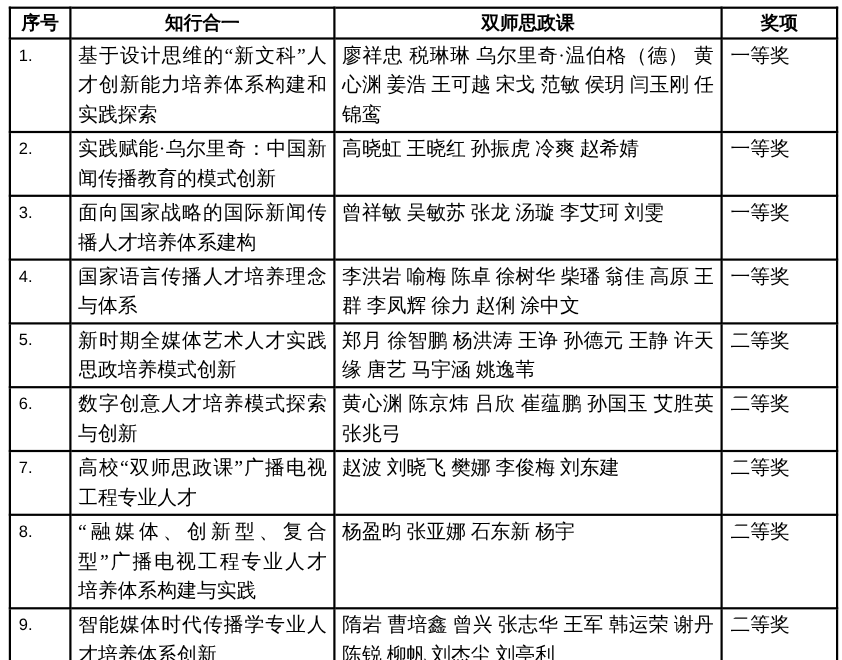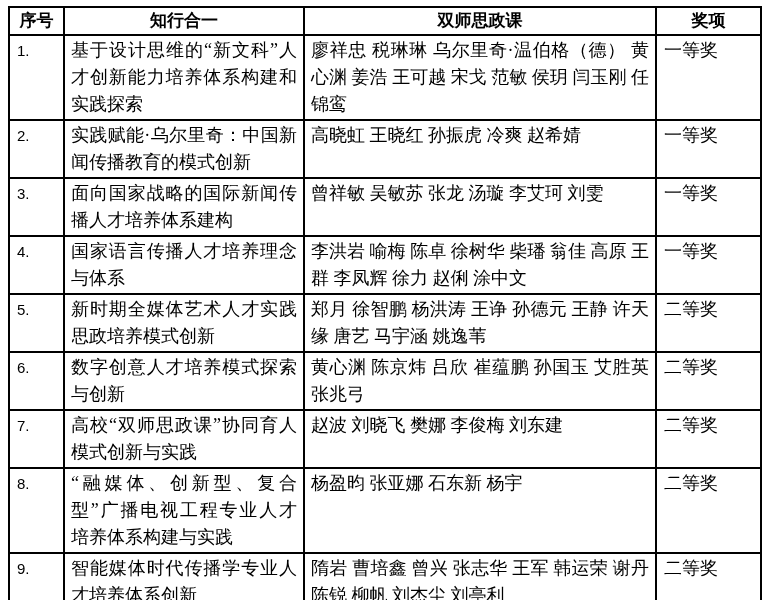--- a/index.html
+++ b/index.html
@@ -124,21 +124,21 @@
           <td class="award">二等奖</td>
         </tr>
         <tr>
           <td class="no">6.</td>
           <td class="name">数字创意人才培养模式探索与创新</td>
           <td class="authors">黄心渊 陈京炜 吕欣 崔蕴鹏 孙国玉 艾胜英 张兆弓</td>
           <td class="award">二等奖</td>
         </tr>
         <tr>
           <td class="no">7.</td>
-          <td class="name">高校“双师思政课”协同育人模式创新与实践</td>
+          <td class="name">高校“双师思政课”广播电视工程专业人才</td>
           <td class="authors">赵波 刘晓飞 樊娜 李俊梅 刘东建</td>
           <td class="award">二等奖</td>
         </tr>
         <tr>
           <td class="no">8.</td>
           <td class="name">“融媒体、创新型、复合型”广播电视工程专业人才 培养体系构建与实践</td>
           <td class="authors">杨盈昀 张亚娜 石东新 杨宇</td>
           <td class="award">二等奖</td>
         </tr>
         <tr>

